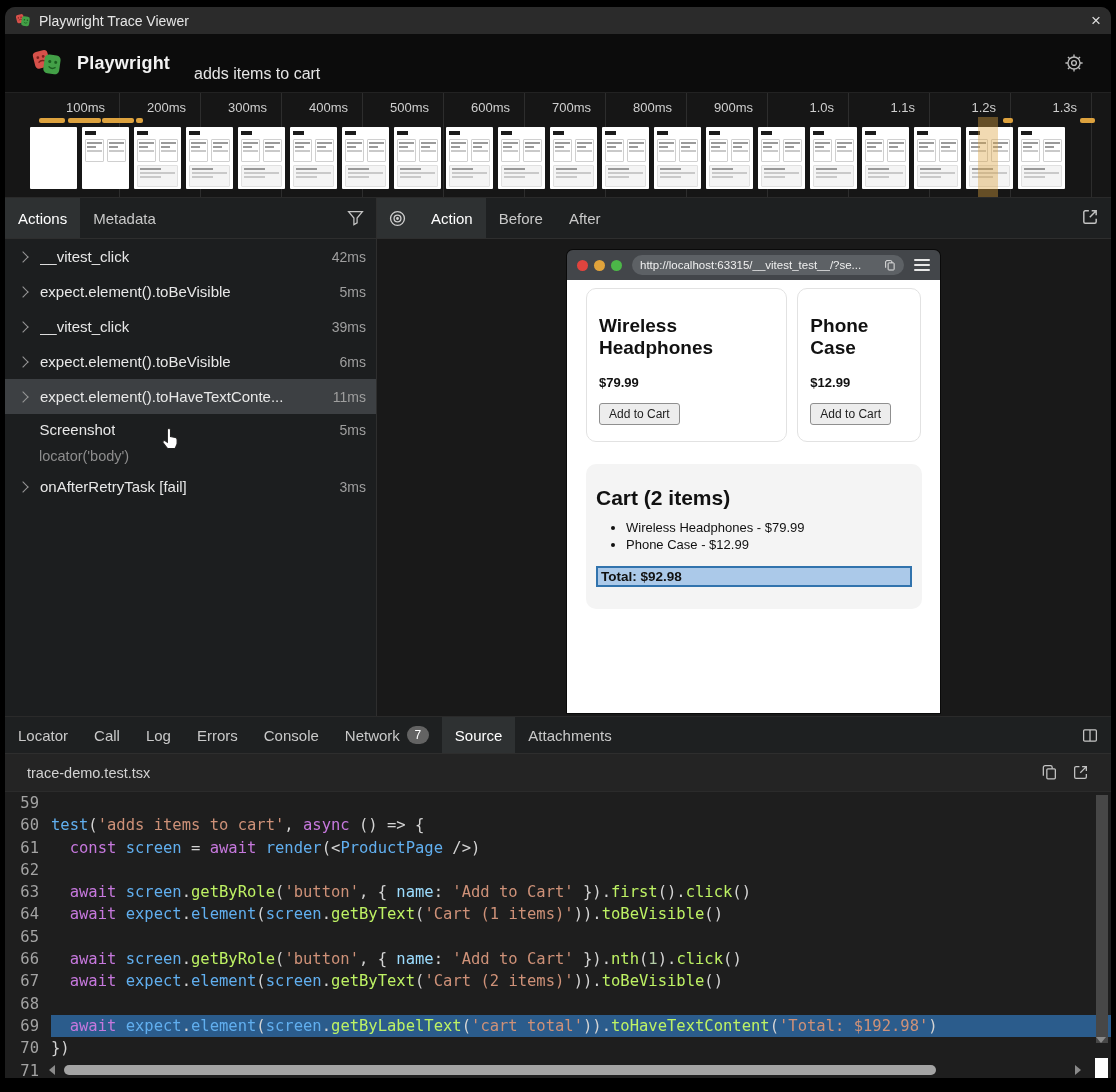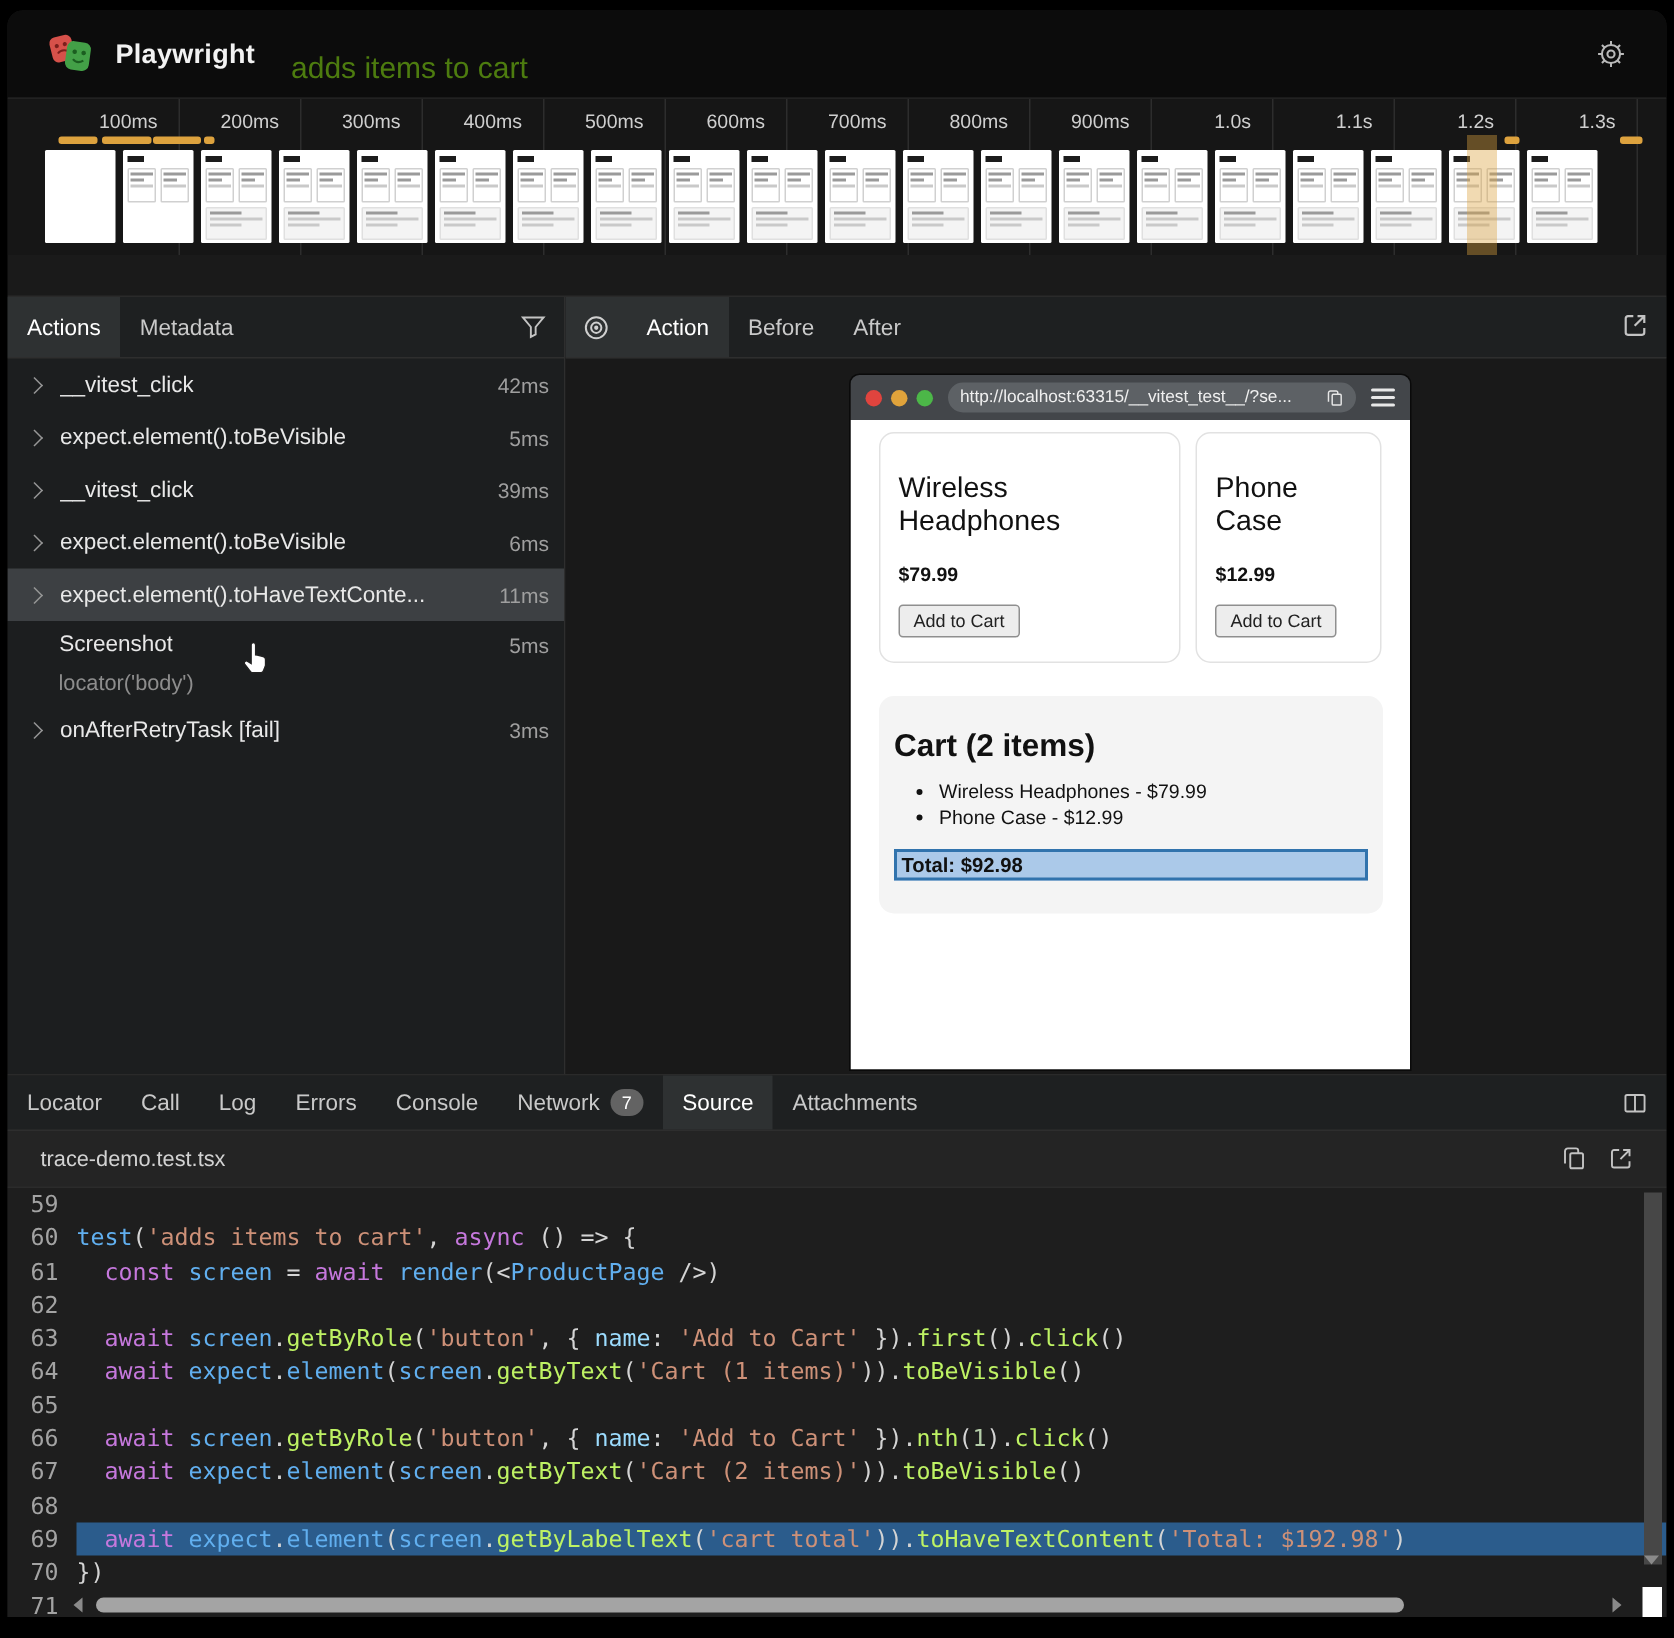--- a/index.html
+++ b/index.html
@@ -5,21 +5,21 @@
   html,body{margin:0;padding:0;background:#000;}
   body{width:1116px;height:1092px;position:relative;font-family:"Liberation Sans",sans-serif;overflow:hidden;}
   .window{position:absolute;left:5px;top:7px;width:1106px;height:1071px;background:#1a1a1a;border-radius:10px 10px 0 0;overflow:hidden;}
   
   .titlebar{height:27px;background:#2b2b2b;display:flex;align-items:center;padding:0 10px;gap:8px;}
   .titlebar .t-title{color:#e6e6e6;font-size:14px;}
   .titlebar .close{margin-left:auto;color:#dcdcdc;font-size:17px;line-height:17px;cursor:default;}
   
   .header{height:58px;background:#0c0c0c;display:flex;align-items:center;padding:0 26px;gap:14px;}
   .header .app{color:#f2f2f2;font-size:18px;font-weight:bold;letter-spacing:.2px;}
-  .header .test-title{color:#4d7c0f;font-size:20px;margin-left:10px;margin-top:21px;}
+  .header .test-title{color:#e5e5e5;font-size:16px;margin-left:10px;margin-top:21px;}
   .header .gear{margin-left:auto;}
   
   .timeline{position:relative;height:104px;background:#161616;border-top:1px solid #222;}
   .gridline{position:absolute;top:0;bottom:0;width:1px;background:#2d2d2d;}
   .tick-label{position:absolute;top:7px;width:70px;text-align:right;color:#cfcfcf;font-size:13px;}
   .dur-mark{position:absolute;top:25px;height:5px;border-radius:2px;background:#dda23e;}
   .frames{position:absolute;left:25px;top:34px;display:flex;gap:5px;}
   .frame{width:47px;height:62px;background:#fff;border-radius:1px;padding:4px 3px;box-sizing:border-box;}
   .f-title{width:11px;height:3.5px;background:#1c1c1c;margin-bottom:4px;}
   .f-cards{display:flex;gap:3px;}
@@ -55,21 +55,21 @@
   .dot{width:11px;height:11px;border-radius:50%;}
   .urlbar{flex:1;margin-left:4px;height:20px;background:#5d6165;border-radius:10px;display:flex;align-items:center;padding:0 8px;gap:6px;color:#f0f0f0;font-size:11.5px;white-space:nowrap;overflow:hidden;}
   .hamburger{width:16px;display:flex;flex-direction:column;gap:3px;margin-left:4px;}
   .hamburger div{height:2px;background:#e8e8e8;border-radius:1px;}
   .page{background:#fff;height:433px;padding:8px 19px;box-sizing:border-box;color:#111;}
   .page h1{font-size:26px;margin:18px 0 20px;font-weight:bold;}
   .prod-row{display:flex;gap:10px;}
   .prod-card{border:1px solid #e2e2e2;border-radius:10px;padding:26px 12px 16px;box-sizing:border-box;}
   .prod-card.c1{width:202px;}
   .prod-card.c2{width:124px;}
-  .prod-name{font-size:19px;font-weight:normal;line-height:1.15;}
+  .prod-name{font-size:19px;font-weight:bold;line-height:1.15;}
   .prod-price{font-size:13px;margin-top:16px;font-weight:bold;}
   .atc-btn{margin-top:13px;font-size:12px;background:#ededed;border:1px solid #8f8f8f;border-radius:3px;padding:3px 9px;display:inline-block;color:#222;}
   .cart-card{margin-top:22px;background:#f4f4f4;border-radius:10px;padding:16px 10px 22px 10px;width:336px;box-sizing:border-box;}
   .cart-card h2{font-size:21px;font-weight:bold;margin:6px 0 10px 0;}
   .cart-card ul{margin:6px 0 14px;padding-left:30px;font-size:13px;}
   .cart-card li{margin-bottom:2px;}
   .cart-total{background:#abc9e9;border:2px solid #3173ad;font-weight:bold;font-size:13.5px;padding:1px 3px;}
   
   .bottom{position:absolute;left:0;top:709px;width:1106px;bottom:0;background:#1e1e1e;border-top:1px solid #2a2a2a;}
   .bottom .tabbar{height:36px;}
@@ -92,20 +92,38 @@
   .vscroll .vthumb{width:12px;height:248px;background:#474747;}
   .vscroll .tri-d{margin:6px auto 0;}
   .corner{position:absolute;right:3px;bottom:0;width:13px;height:20px;background:#fff;}
   svg{display:block;}
 </style>
 </head>
 <body>
 
 <div class="window">
 
+  <div class="titlebar">
+    <svg width="16" height="15" viewBox="0 0 32 30">
+        <g transform="rotate(-14 10 12)">
+          <rect x="3" y="3" width="15" height="17" rx="4" fill="#d6514a"></rect>
+          <circle cx="7.5" cy="9" r="1.4" fill="#7c1f1c"></circle>
+          <circle cx="13" cy="9" r="1.4" fill="#7c1f1c"></circle>
+          <path d="M7 14q3 -2.5 7 0" stroke="#7c1f1c" fill="none" stroke-width="1.3"></path>
+        </g>
+        <g transform="rotate(8 22 16)">
+          <rect x="13" y="7" width="16" height="19" rx="4.5" fill="#43a047"></rect>
+          <circle cx="18.5" cy="14" r="1.5" fill="#1b5e20"></circle>
+          <circle cx="24.5" cy="14" r="1.5" fill="#1b5e20"></circle>
+          <path d="M18 19q3.2 3 7 0" stroke="#1b5e20" fill="none" stroke-width="1.4"></path>
+        </g>
+      </svg>
+    <span class="t-title">Playwright Trace Viewer</span>
+    <span class="close">×</span>
+  </div>
 
   <div class="header">
     <svg width="32" height="30" viewBox="0 0 32 30">
         <g transform="rotate(-14 10 12)">
           <rect x="3" y="3" width="15" height="17" rx="4" fill="#d6514a"></rect>
           <circle cx="7.5" cy="9" r="1.4" fill="#7c1f1c"></circle>
           <circle cx="13" cy="9" r="1.4" fill="#7c1f1c"></circle>
           <path d="M7 14q3 -2.5 7 0" stroke="#7c1f1c" fill="none" stroke-width="1.3"></path>
         </g>
         <g transform="rotate(8 22 16)">

